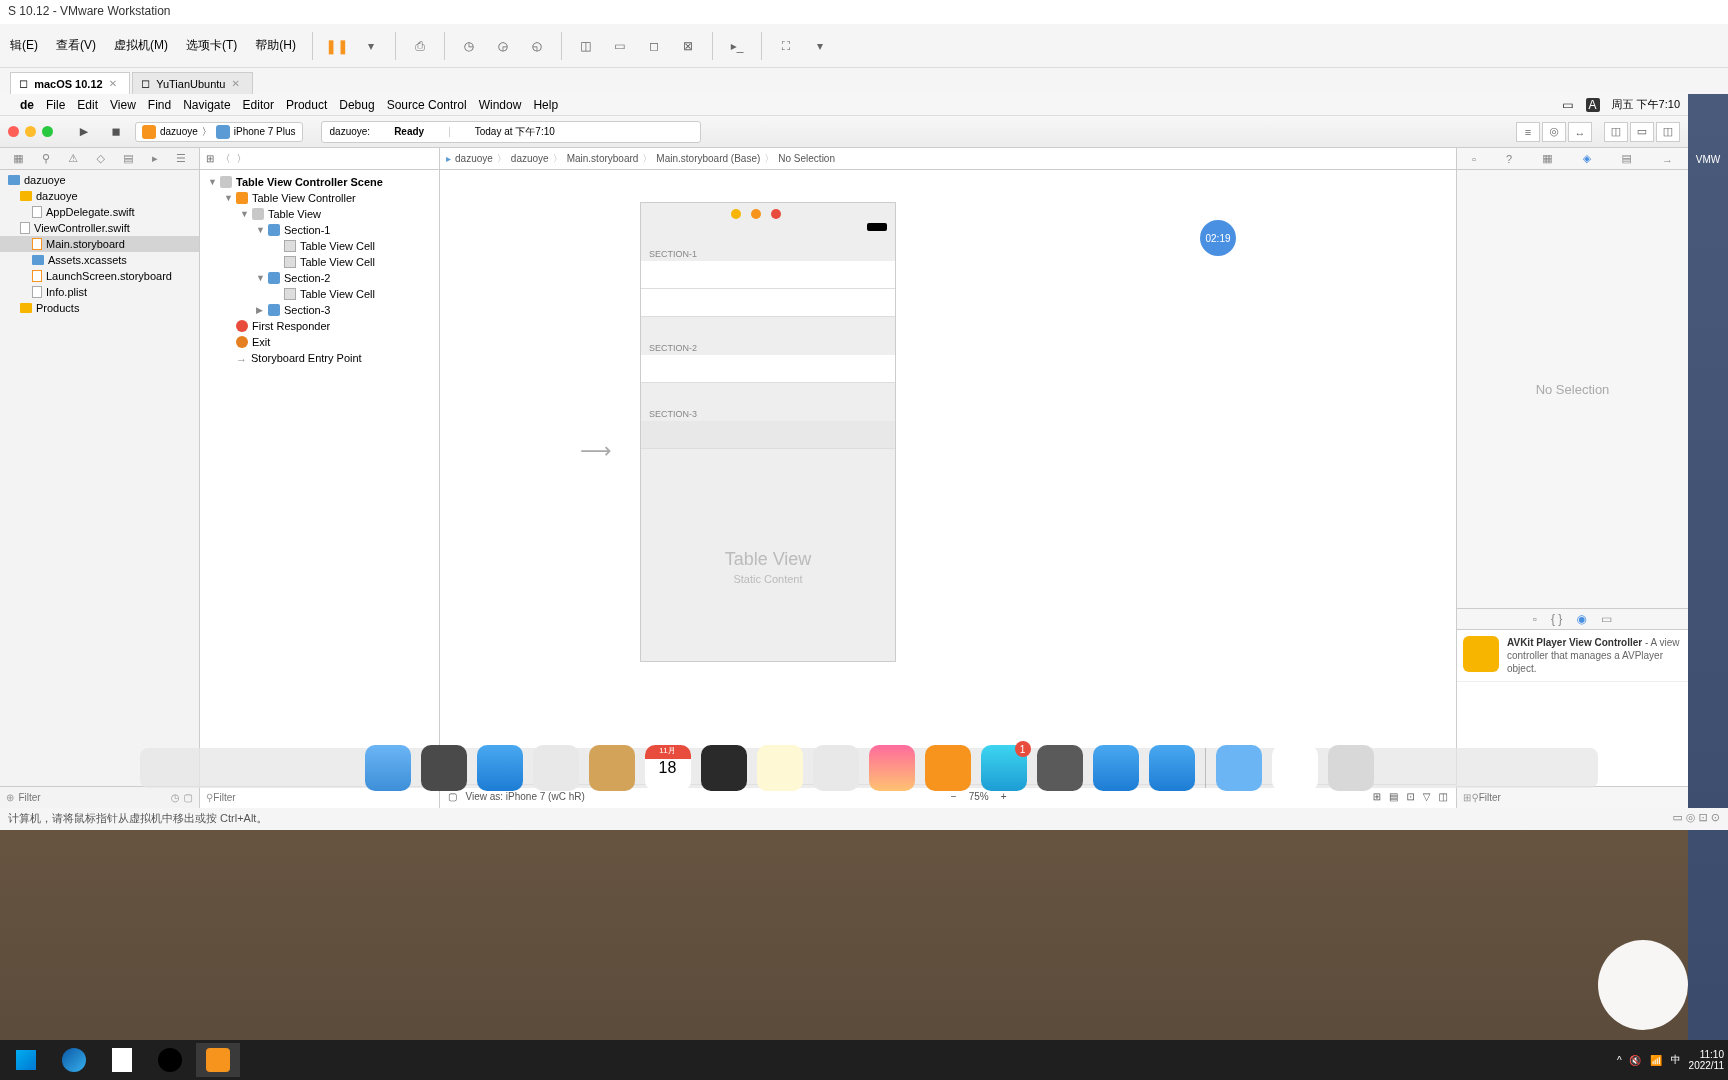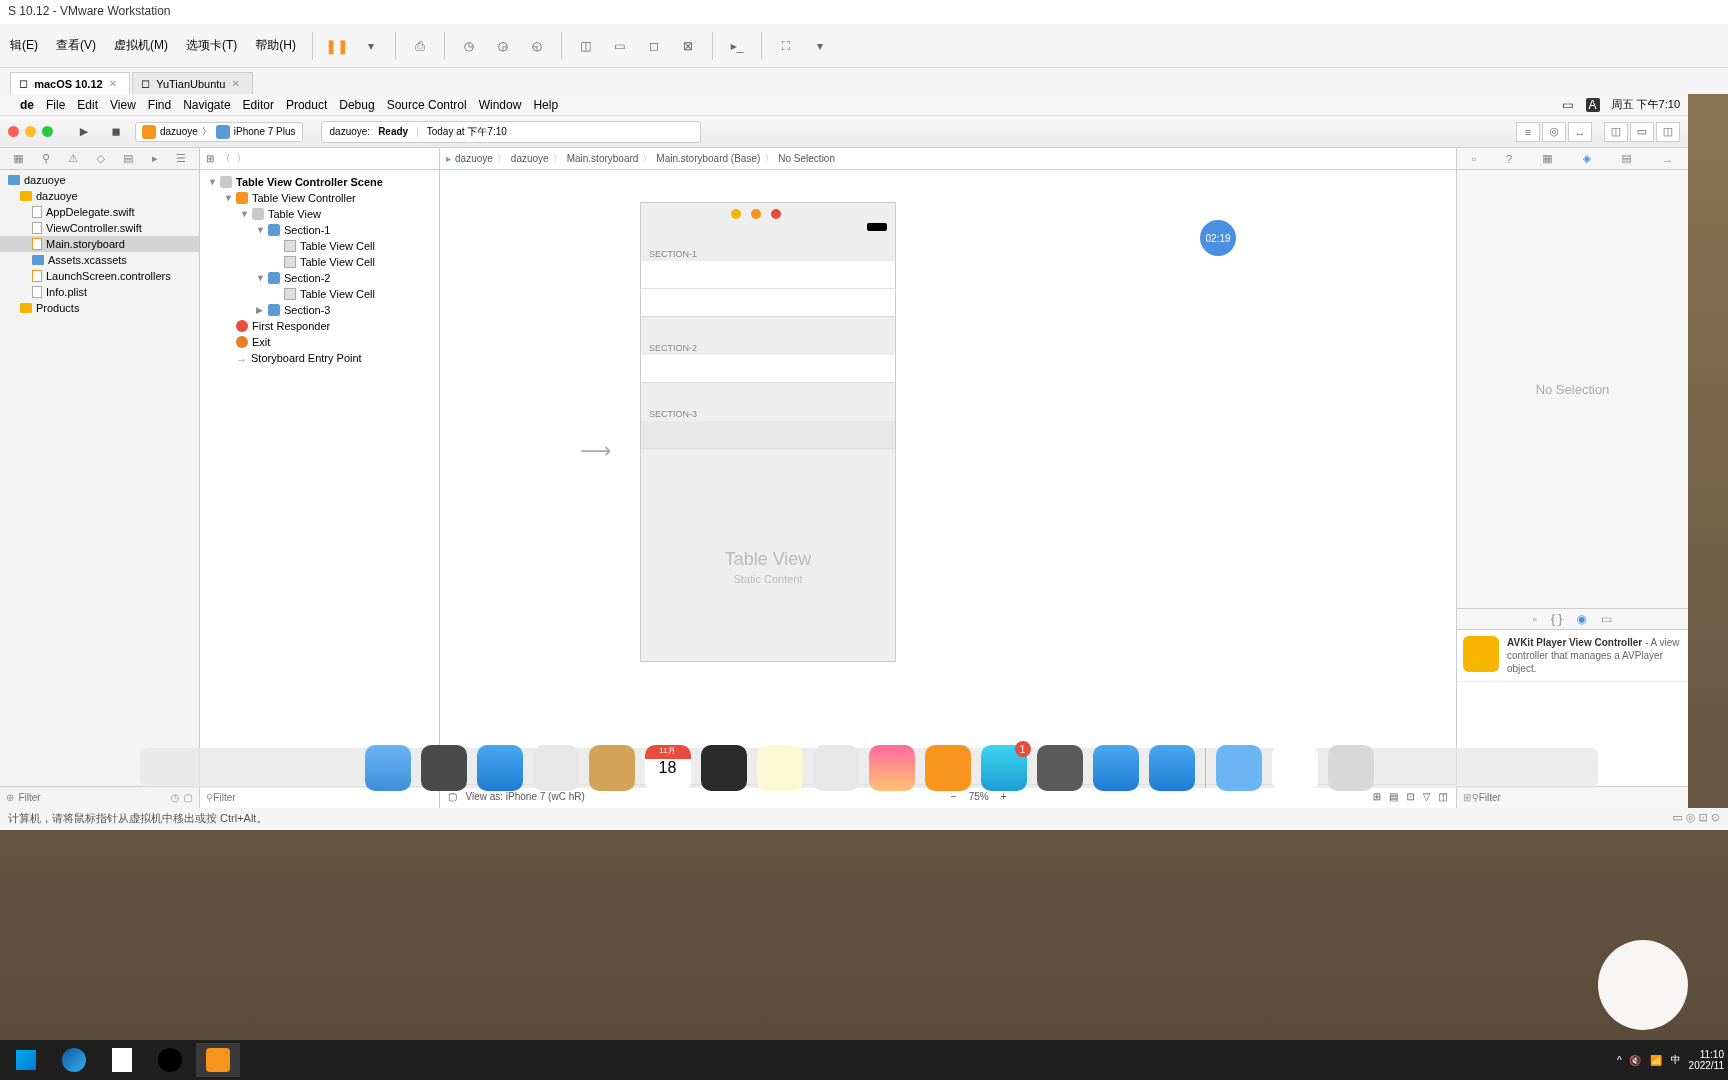--- a/index.html
+++ b/index.html
@@ -30,21 +30,21 @@
 .xcode-menubar .clock { font-size: 11px; }
 
 .xcode-toolbar { height: 32px; background: linear-gradient(#f7f7f7, #ececec); border-bottom: 1px solid #ccc; display: flex; align-items: center; padding: 0 8px; gap: 6px; font-size: 11px; }
 .traffic { display: flex; gap: 6px; margin-right: 12px; }
 .traffic span { width: 11px; height: 11px; border-radius: 50%; }
 .traffic .r { background: #ff5f57; } .traffic .y { background: #ffbd2e; } .traffic .g { background: #28c940; }
 .run-btn { width: 26px; height: 20px; display: flex; align-items: center; justify-content: center; color: #555; }
 .scheme { display: flex; align-items: center; gap: 4px; background: #fff; border: 1px solid #ccc; border-radius: 3px; padding: 2px 6px; font-size: 10px; }
 .scheme .icon-app { width: 14px; height: 14px; background: #f7941e; border-radius: 3px; }
 .scheme .icon-device { width: 14px; height: 14px; background: #5b9bd5; border-radius: 3px; }
-.status-bar { flex: 1; max-width: 380px; margin: 0 12px; background: #fff; border: 1px solid #ccc; border-radius: 3px; padding: 3px 8px; font-size: 10px; display: flex; align-items: center; gap: 8px; }
+.status-bar { flex: 1; max-width: 380px; margin: 0 12px; background: #fff; border: 1px solid #ccc; border-radius: 3px; padding: 3px 8px; font-size: 10px; display: flex; align-items: center; gap: 24px; }
 .status-bar .ready { font-weight: bold; }
 .status-bar .divider { color: #ccc; }
 .toolbar-right { margin-left: auto; display: flex; gap: 2px; }
 .toolbar-right .tbtn { width: 24px; height: 20px; border: 1px solid #ccc; background: #fff; display: flex; align-items: center; justify-content: center; font-size: 11px; color: #666; }
 
 .xcode-body { flex: 1; display: flex; overflow: hidden; }
 
 
 .nav-panel { width: 200px; background: #f3f3f3; border-right: 1px solid #ccc; display: flex; flex-direction: column; }
 .nav-tabs { height: 22px; display: flex; align-items: center; justify-content: space-around; border-bottom: 1px solid #ccc; padding: 0 4px; }
@@ -170,20 +170,23 @@
     <span class="close-x">✕</span>
   </div>
   <div class="vmware-tab inactive">
     <span>◻</span>
     <span>YuTianUbuntu</span>
     <span class="close-x">✕</span>
   </div>
 </div>
 
 <div class="macos-desktop">
+  <div class="macos-right-strip">
+    <div class="strip-label">VMW</div>
+  </div>
 
   <div class="xcode">
     <div class="xcode-menubar">
       <span class="apple"></span>
       <b>de</b>
       <span>File</span>
       <span>Edit</span>
       <span>View</span>
       <span>Find</span>
       <span>Navigate</span>
@@ -249,35 +252,35 @@
               <span>dazuoye</span>
             </div>
           <div class="item l2">
               <span class="folder-icon" style="background:#f7b500"></span>
               <span>dazuoye</span>
             </div>
           <div class="item l2" style="padding-left:32px">
               <span class="file-icon"></span>
               <span>AppDelegate.swift</span>
             </div>
-          <div class="item l2" style="padding-left:32px">
+          <div class="item l2" style="padding-left:20px">
               <span class="file-icon"></span>
               <span>ViewController.swift</span>
             </div>
           <div class="item l2 selected" style="padding-left:32px">
               <span class="sb-icon"></span>
               <span>Main.storyboard</span>
             </div>
           <div class="item l2" style="padding-left:32px">
               <span class="folder-icon" style="background:#5b9bd5"></span>
               <span>Assets.xcassets</span>
             </div>
           <div class="item l2" style="padding-left:32px">
               <span class="sb-icon"></span>
-              <span>LaunchScreen.controllers</span>
+              <span>LaunchScreen.storyboard</span>
             </div>
           <div class="item l2" style="padding-left:32px">
               <span class="file-icon"></span>
               <span>Info.plist</span>
             </div>
           <div class="item l2">
               <span class="folder-icon" style="background:#f7b500"></span>
               <span>Products</span>
             </div>
         </div>

